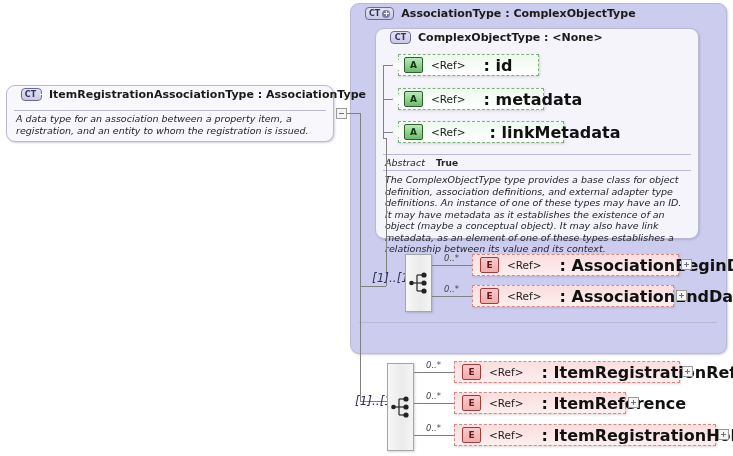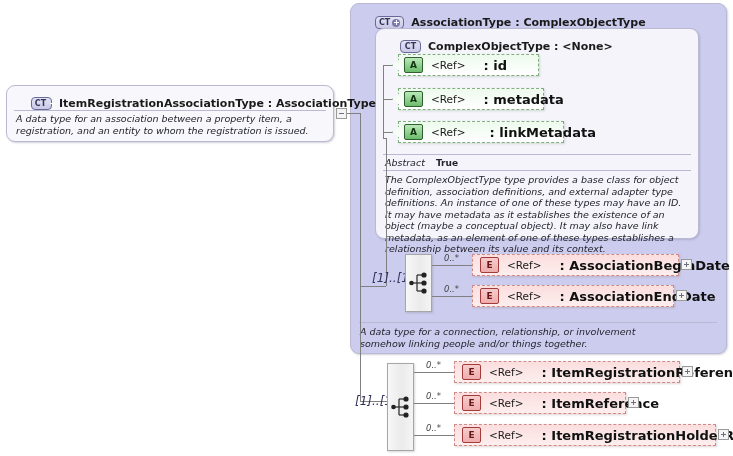--- a/index.html
+++ b/index.html
@@ -37,22 +37,22 @@
     border-radius:9px;
     box-sizing:border-box;
     box-shadow:1px 1px 2px rgba(120,120,150,.35);
   }
   .typebox.outer{background:#ccccee;}
   .typebox.left{background:#f8f8fc;}
   .typebox.inner{background:#f4f4fa;}
 
   .typehead{
     position:absolute;left:0;top:0;right:0;height:22px;
-    display:flex;align-items:flex-end;gap:7px;
-    padding-left:24px;box-sizing:border-box;
+    display:flex;align-items:flex-start;gap:7px;
+    padding-left:14px;box-sizing:border-box;
   }
   .typetitle{
     font-size:11px;font-weight:bold;color:#1a1a1a;
     white-space:nowrap;letter-spacing:0px;
   }
 
   
   .ctbadge{
     position:relative;display:inline-flex;align-items:center;justify-content:center;
     height:13px;min-width:21px;padding:0 3px;
@@ -103,21 +103,21 @@
     clip-path:polygon(100% 0,100% 100%,0 50%);
   }
   .abadge{
     margin-left:5px;width:17px;height:14px;flex:none;
     border:1px solid #2f5f2f;border-radius:2px;
     background:linear-gradient(180deg,#bbe8bb 0%,#6cbc6c 100%);
     font-size:9px;font-weight:bold;color:#123512;
     display:flex;align-items:center;justify-content:center;line-height:1;
   }
   .rowref{font-size:10.5px;color:#1a1a1a;margin-left:8px;white-space:nowrap;}
-  .rowname{font-size:13px;font-weight:bold;color:#111;white-space:nowrap;}
+  .rowname{font-size:16px;font-weight:bold;color:#111;white-space:nowrap;}
 
   
   .elrow{
     position:absolute;height:22px;
     border:1px dashed #cf8a8a;
     background:linear-gradient(180deg,#fbdede 0%,#fdeeee 100%);
     box-sizing:border-box;
     box-shadow:1px 1px 2px rgba(150,120,120,.30);
     display:flex;align-items:center;
   }
@@ -155,21 +155,20 @@
   <div class="typebox outer" style="left:350px;top:3px;width:377px;height:351px;">
     <div class="typehead" style="top:3px;">
       <span class="ctbadge">
         <span>CT</span>
           <span class="plusglyph"></span>
       </span>
       <span class="typetitle">AssociationType : ComplexObjectType</span>
     </div>
 
     <div class="docdiv" style="top:318px;left:8px;right:9px;"></div>
-    <div class="doctext" style="left:9px;top:322px;width:302px;">A data type for a connection, relationship, or involvement somehow linking people and/or things together.</div>
   </div>
 
   <div class="typebox inner" style="left:375px;top:28px;width:324px;height:211px;">
     <div class="typehead" style="top:2px;">
       <span class="ctbadge">
         <span>CT</span>
       </span>
       <span class="typetitle">ComplexObjectType : &lt;None&gt;</span>
     </div>
 

